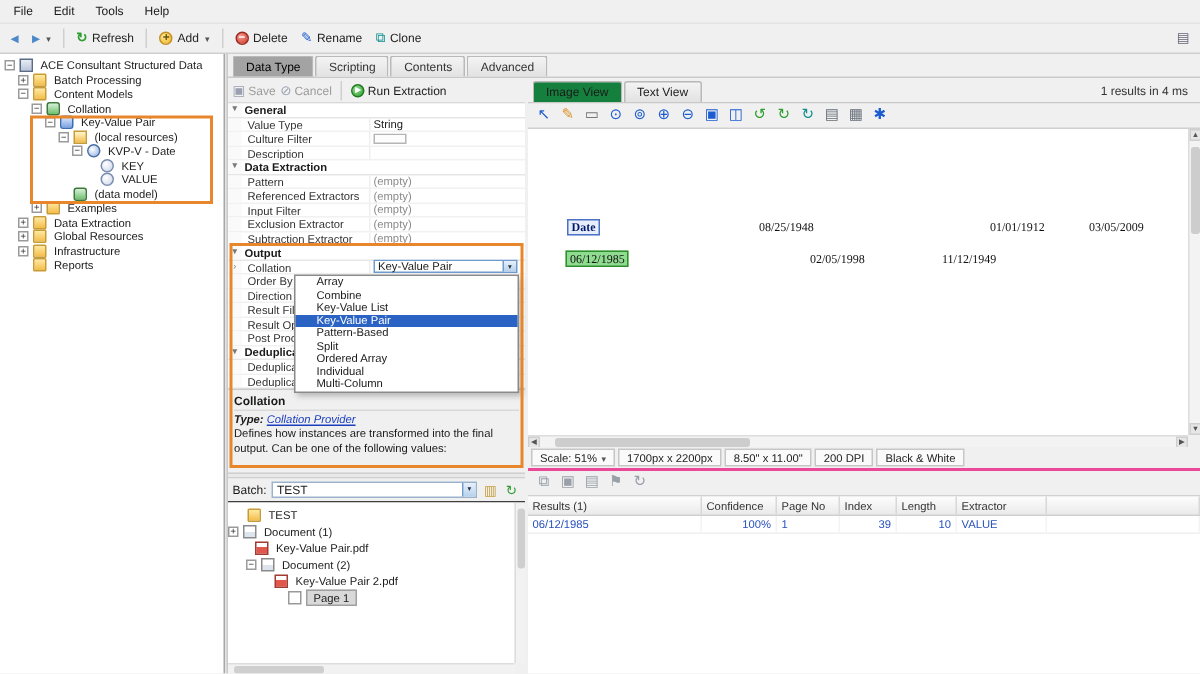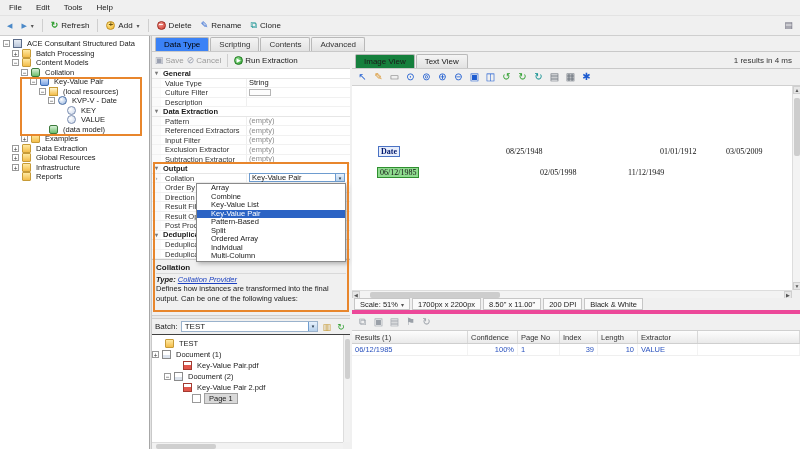--- a/index.html
+++ b/index.html
@@ -48,21 +48,21 @@
 .tic-doc{background:linear-gradient(#fff 55%,#dde4ee 55%);border:1px solid #8a8a8a}
 .tic-pdf{background:linear-gradient(#fff 40%,#e2574c 40%);border:1px solid #a33a30}
 .tic-page{background:#fff;border:1px solid #999}
 .tlbl{padding:0 2px}
 .sel-g .tlbl{background:#d9d9d9;border:1px solid #a0a0a0;padding:0 4px}
 .obox{position:absolute;border:2px solid #e8862c;pointer-events:none;z-index:60}
 
 .vsplit{left:150px;top:36px;width:2px;height:413px;background:#e4e4e4;border-right:1px solid #c9c9c9}
 .tabstrip{left:152px;top:36px;width:648px;height:16px;background:#f0f0f0;border-bottom:1px solid #c9c9c9;display:flex;align-items:flex-end;padding-left:3px}
 .tab{padding:2px 8px;border:1px solid #b9b9b9;border-bottom:none;background:linear-gradient(#f4f4f4,#e2e2e2);margin-right:1px;border-radius:2px 2px 0 0;color:#333}
-.tab.active{background:#3b82f6;color:#000}
+.tab.active{background:#a3a3a3;color:#000}
 .actionbar{left:152px;top:52px;width:198px;height:17px;background:#f0f0f0;border-bottom:1px solid #d8d8d8;display:flex;align-items:center;padding:0 3px;gap:3px}
 .abtn{display:inline-flex;align-items:center;gap:2px}
 .abtn.disabled{color:#9b9b9b}
 .rheader{left:352px;top:52px;width:448px;height:17px;background:#f0f0f0;border-bottom:1px solid #c9c9c9;display:flex;align-items:flex-end;padding-left:3px}
 .vtab{padding:2px 8px;border:1px solid #b9b9b9;border-bottom:none;background:linear-gradient(#f4f4f4,#e2e2e2);margin-right:1px;border-radius:2px 2px 0 0}
 .vtab.active{background:#15803d}
 .results-info{margin-left:auto;align-self:center;padding-right:8px;color:#333}
 
 .pgrid{left:152px;top:69px;width:198px;height:190px;background:#fff;overflow:hidden}
 .pgr{display:flex;align-items:center;height:9.5px;border-bottom:1px solid #f1f1f1;font-size:7.5px}
@@ -104,21 +104,21 @@
 .dfield.label{color:#00186e;font-weight:bold;border:1px solid #4a72c4;background:#e8eefb;padding:0 2px}
 .dfield.highlight{background:#8fdb8f;border:1px solid #2f8f2f;padding:0 2px}
 .sbv{left:792px;top:86px;width:8px;height:204px;background:#f3f3f3;border-left:1px solid #ddd}
 .sbh{left:352px;top:290px;width:440px;height:8px;background:#f3f3f3;border-top:1px solid #ddd;display:flex;align-items:center}
 .sb-btn{width:8px;height:8px;background:#e6e6e6;border:1px solid #cfcfcf;font-size:5px;line-height:6px;text-align:center;color:#555;flex:none}
 .sb-up::after{content:"▲"}.sb-dn::after{content:"▼"}.sb-l::after{content:"◀"}.sb-r::after{content:"▶"}
 .thumb-v{position:absolute;left:1px;width:6px;top:12px;height:58px;background:#cdcdcd;border-radius:2px}
 .thumb-h{width:130px;height:6px;background:#cdcdcd;border-radius:2px;margin-left:10px}
 .sbh .tail{margin-left:auto}
 
-.scalebar{left:352px;top:298px;width:448px;height:16px;background:#f0f0f0;border-bottom:4px solid #ec4899;display:flex;align-items:center;padding-left:2px;font-size:7.5px;color:#222}
+.scalebar{left:352px;top:298px;width:448px;height:16px;background:#f0f0f0;border-bottom:2px solid #ec4899;display:flex;align-items:center;padding-left:2px;font-size:7.5px;color:#222}
 .seg{display:flex;align-items:center;height:12px;padding:0 5px;border:1px solid #c6c6c6;background:#fafafa;margin-right:2px;white-space:nowrap}
 .seg .caret2::after{content:"▾";font-size:6px;color:#555;margin-left:3px}
 
 .rtoolbar{left:352px;top:314px;width:448px;height:17px;background:#f0f0f0;border-bottom:1px solid #d0d0d0;display:flex;align-items:center;padding-left:3px;gap:1px}
 .rthead{left:352px;top:331px;width:448px;height:13px;display:grid;grid-template-columns:116px 50px 42px 38px 40px 60px 1fr;background:linear-gradient(#fdfdfd,#eaeaea);border-bottom:1px solid #cfcfcf;font-size:7.5px;color:#333}
 .rth{padding:2px 3px;border-right:1px solid #d8d8d8;white-space:nowrap;overflow:hidden}
 .rtrow{left:352px;top:344px;width:448px;height:12px;display:grid;grid-template-columns:116px 50px 42px 38px 40px 60px 1fr;background:#fff;border-bottom:1px solid #efefef;font-size:7.5px}
 .rtc{padding:1px 3px;color:#2a52be;border-right:1px solid #f3f3f3;white-space:nowrap}
 .a-r{text-align:right}
 .rest-bg{left:352px;top:356px;width:448px;height:93px;background:#fff}
@@ -451,21 +451,21 @@
       <div class="trow" style="padding-left: 3px;">
         <span class="exp hidden"></span>
         <span class="tic tic-folder"></span>
         <span class="tlbl">TEST</span>
       </div>
       <div class="trow" style="">
         <span class="exp">+</span>
         <span class="tic tic-doc"></span>
         <span class="tlbl">Document (1)</span>
       </div>
-      <div class="trow" style="padding-left: 21px;">
+      <div class="trow" style="padding-left: 8px;">
         <span class="exp hidden"></span>
         <span class="tic tic-pdf"></span>
         <span class="tlbl">Key-Value Pair.pdf</span>
       </div>
       <div class="trow" style="padding-left: 12px;">
         <span class="exp">−</span>
         <span class="tic tic-doc"></span>
         <span class="tlbl">Document (2)</span>
       </div>
       <div class="trow" style="padding-left: 21px;">

